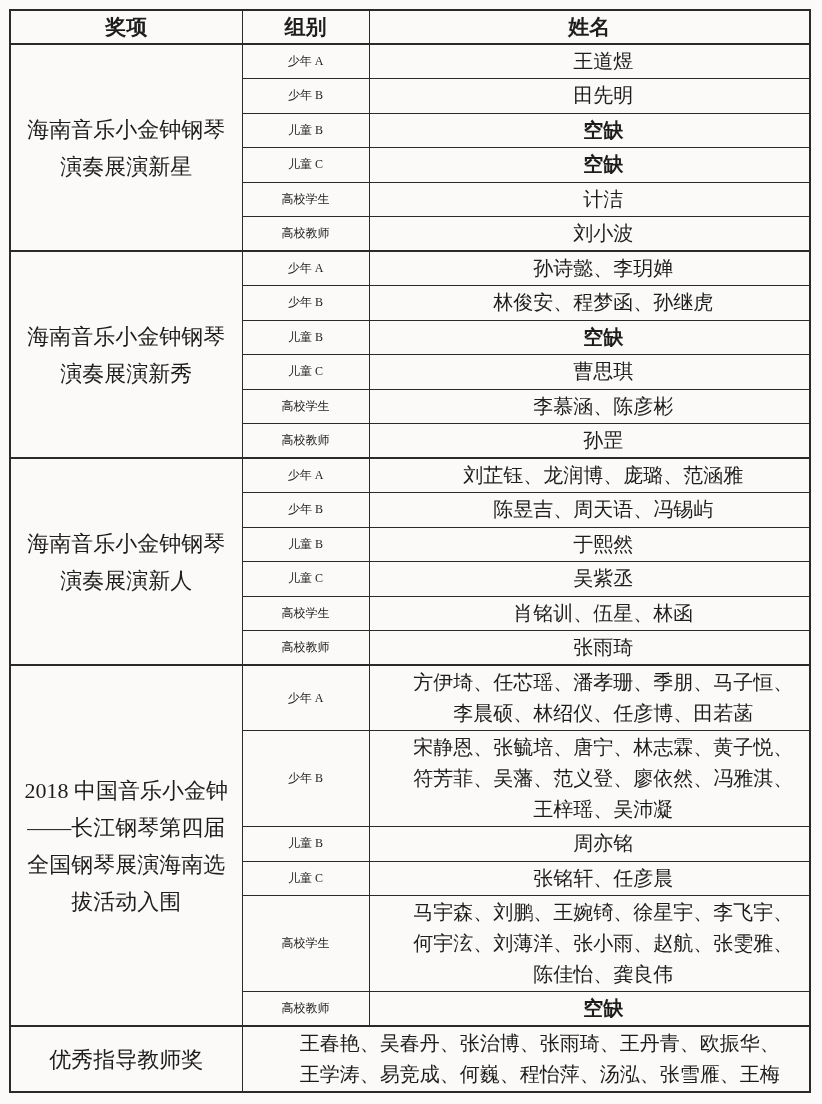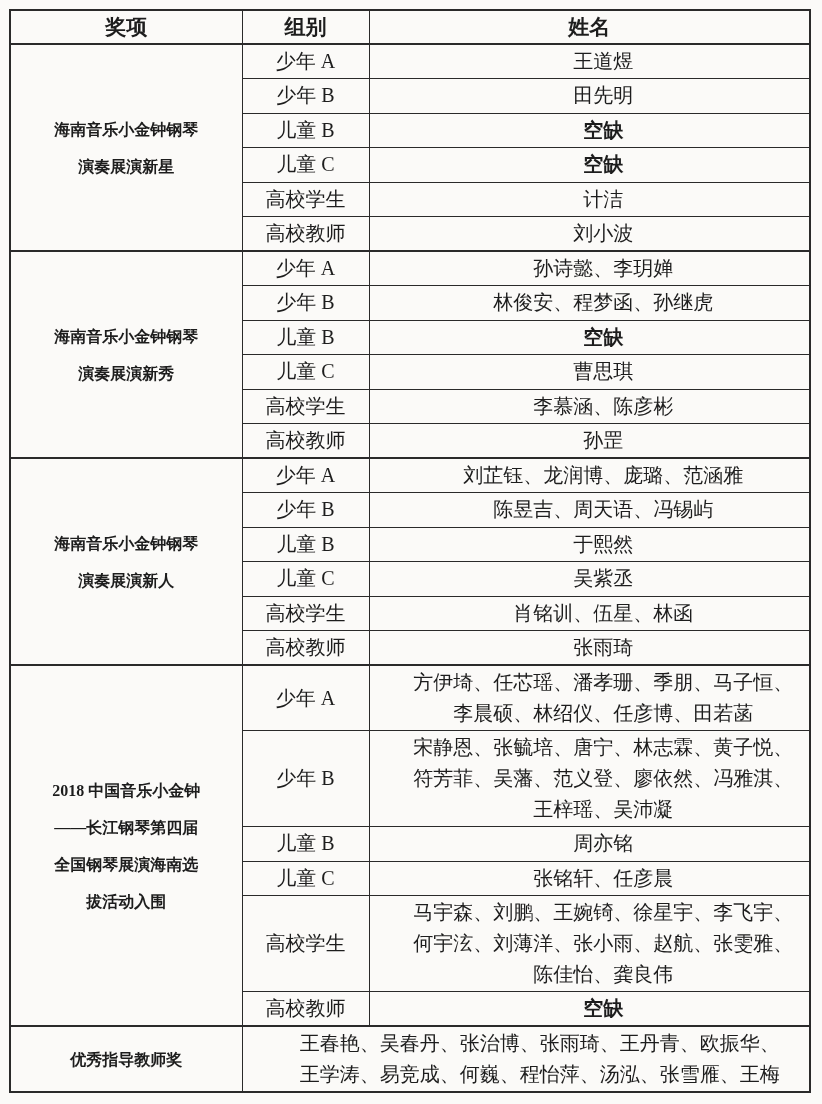--- a/index.html
+++ b/index.html
@@ -43,36 +43,35 @@
   tr.sec-start th, tr.sec-start td { border-top: 2.4px solid var(--line); }
 
   thead th {
     font-family: "Liberation Sans", "DejaVu Sans", sans-serif;
     font-weight: 700;
     font-size: 21px;
     height: 30px;
     padding: 2px 4px;
   }
   td.group {
-    font-size: 20px;
+    font-size: 12px;
     height: 34.5px;
     white-space: nowrap;
   }
   td.names {
     font-size: 20px;
     height: 34.5px;
     line-height: 31px;
     white-space: pre-line;
     padding-left: 32px;
   }
   td.award {
-    font-size: 16px;
+    font-size: 22px;
     line-height: 37px;
     white-space: pre-line;
-    font-weight: bold;
   }
   td.vacant {
     font-family: "Liberation Sans", "DejaVu Sans", sans-serif;
     font-weight: 700;
     font-size: 20px;
   }
   tr.footer-row td.names {
     line-height: 31px;
     height: 64px;
     margin-left: 28px;

